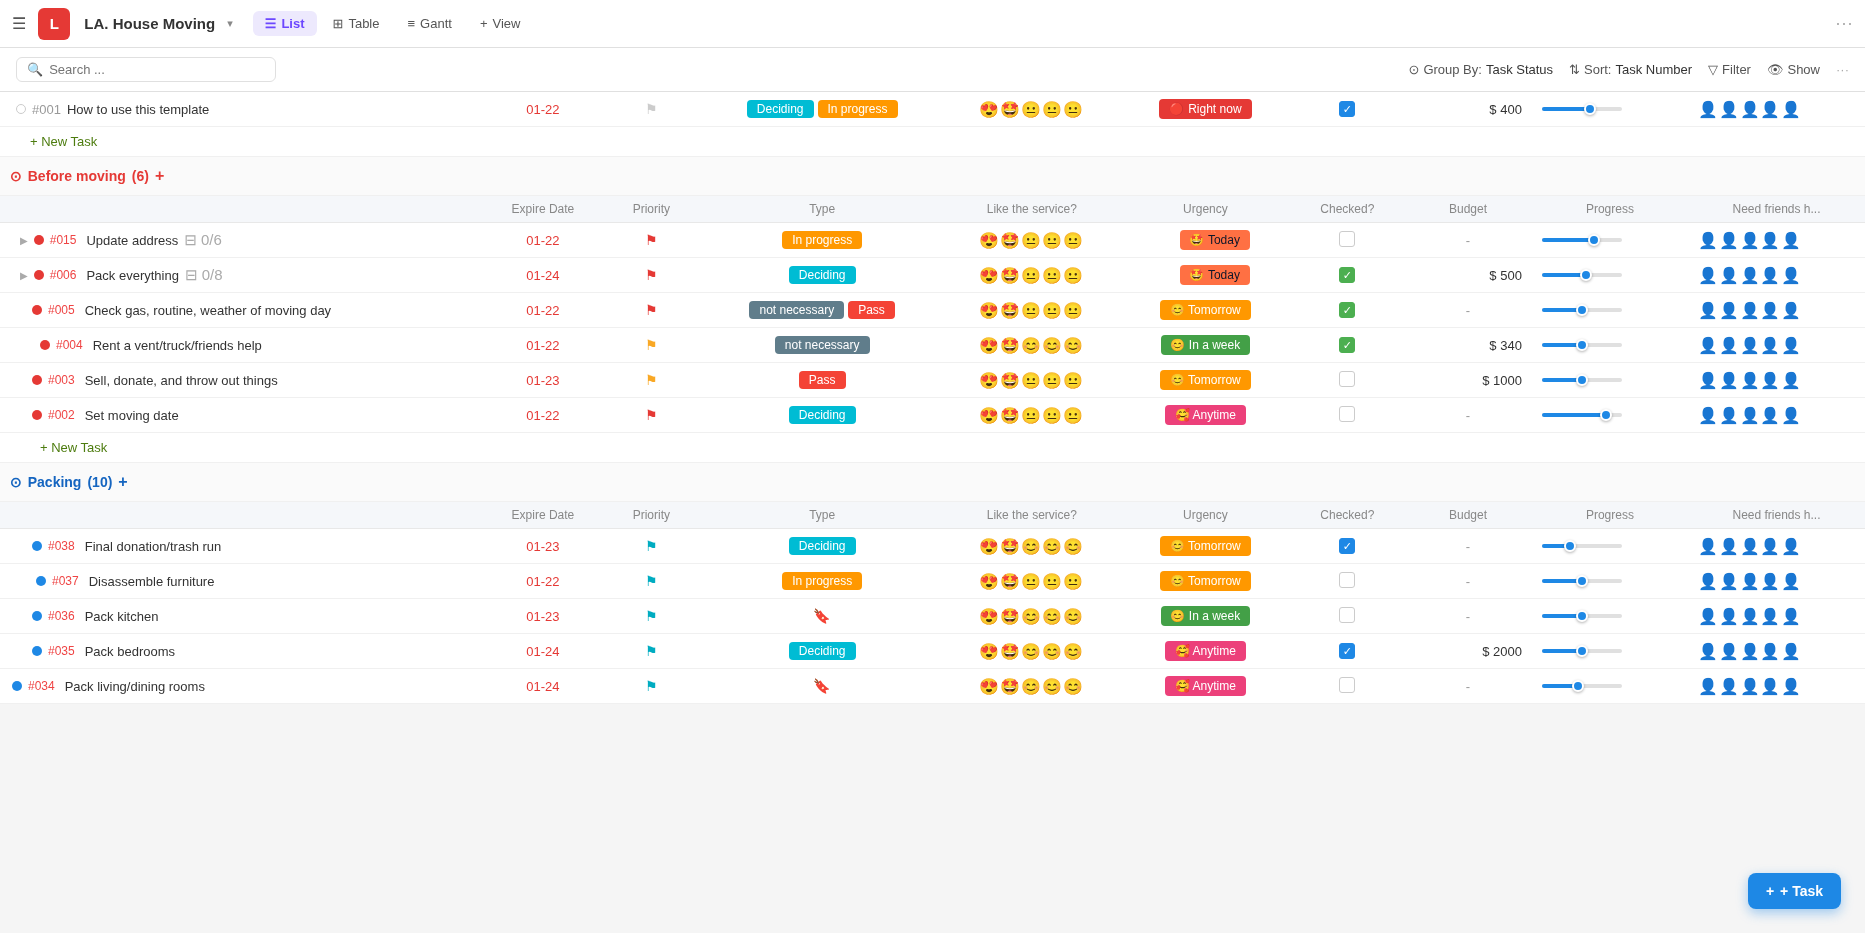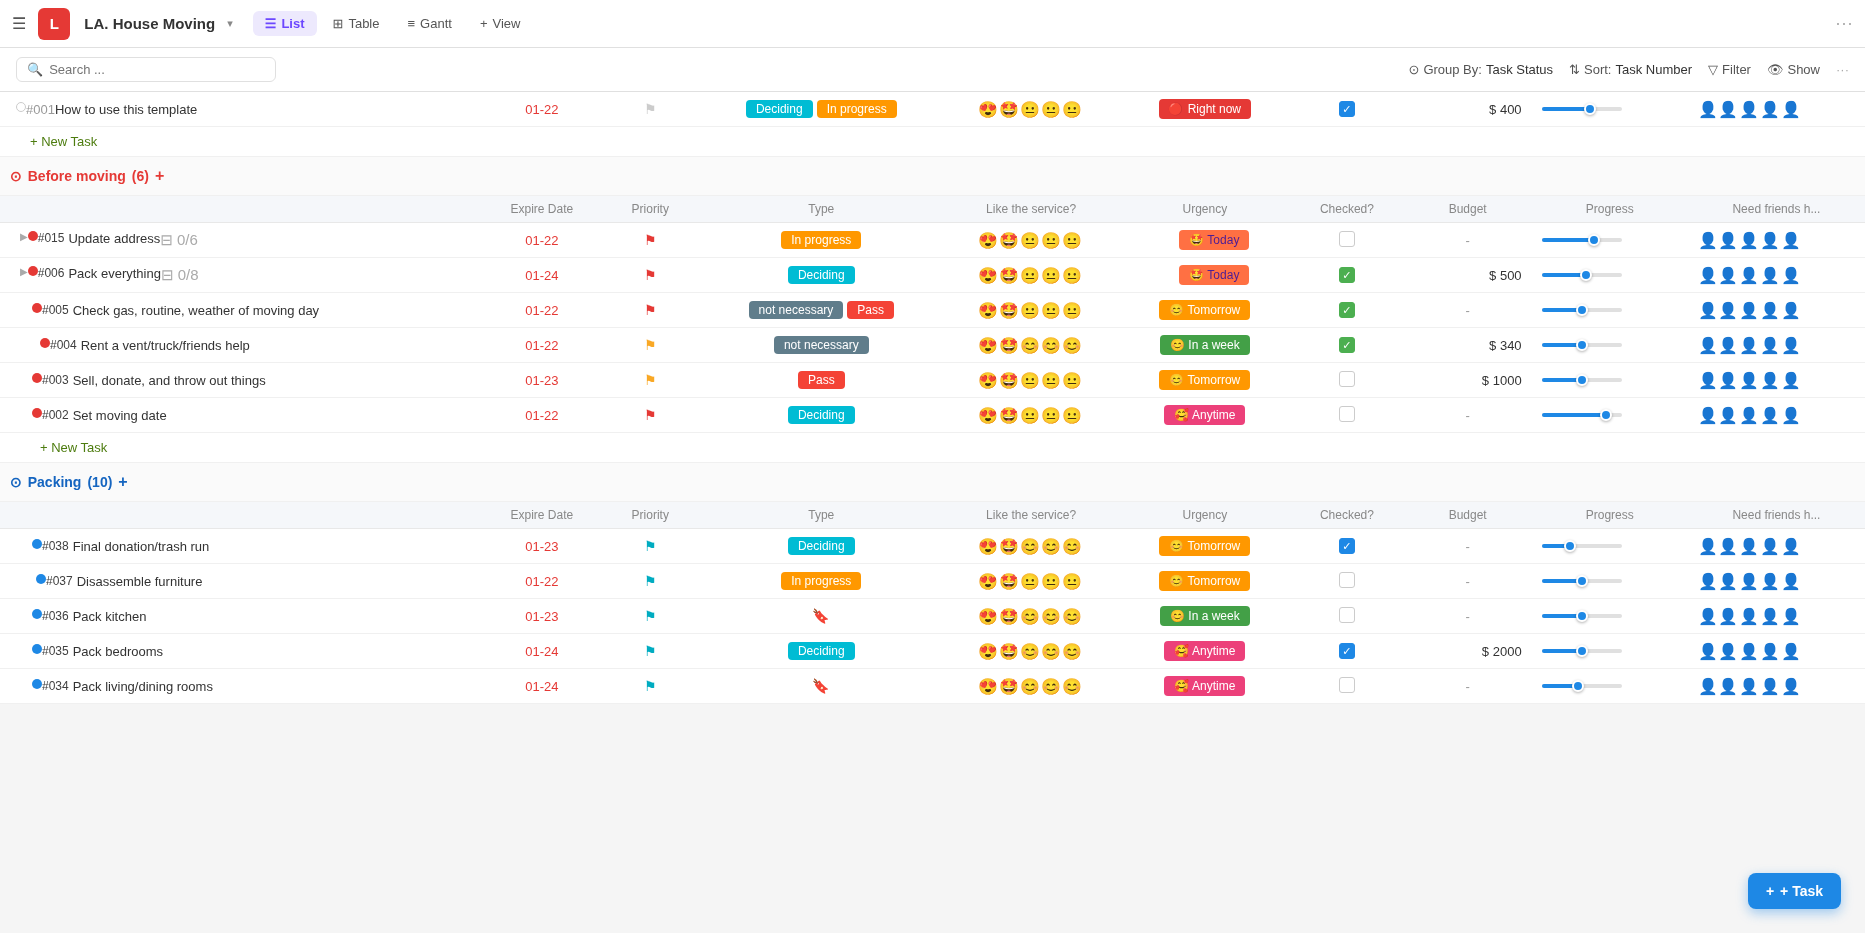--- a/index.html
+++ b/index.html
@@ -38,44 +38,44 @@
     .group-title.packing { color: #1565c0; }
     .col-headers td { background: #f5f7fa !important; font-size: 12px; color: #888; font-weight: 500; text-align: center; padding: 6px 10px; border-bottom: 1px solid #e8e8e8; }
 
     
     .dot { width: 10px; height: 10px; border-radius: 50%; display: inline-block; flex-shrink: 0; }
     .dot-red { background: #e53935; }
     .dot-blue { background: #1e88e5; }
     .dot-empty { background: transparent; border: 1.5px solid #ccc; }
 
     
-    .task-num { color: #404040; font-size: 12px; margin-right: 4px; }
+    .task-num { color: #ef4444; font-size: 12px; margin-right: 4px; }
     .task-name { color: #333; font-size: 13px; }
-    .task-name-cell { display: flex; }
+    .task-name-cell { display: flex; align-items: center; gap: 6px; }
 
     
     .date-cell { color: #e53935; text-align: center; font-size: 13px; }
 
     
     .flag-red { color: #e53935; font-size: 14px; }
     .flag-yellow { color: #f9a825; font-size: 14px; }
     .flag-cyan { color: #00acc1; font-size: 14px; }
     .flag-outline { color: #ccc; font-size: 14px; }
 
     
     .badge { display: inline-block; padding: 2px 10px; border-radius: 4px; font-size: 12px; font-weight: 500; white-space: nowrap; }
     .badge-deciding { background: #00bcd4; color: #fff; }
     .badge-inprogress { background: #ff9800; color: #fff; }
     .badge-notnec { background: #607d8b; color: #fff; }
     .badge-pass { background: #f44336; color: #fff; }
 
     
     .urgency-badge { display: inline-flex; align-items: center; gap: 4px; padding: 3px 10px; border-radius: 4px; font-size: 12px; font-weight: 500; }
     .urg-rightnow { background: #e53935; color: #fff; }
-    .urg-today { background: #ff7043; color: #4c1d95; margin-left: 19px; }
+    .urg-today { background: #ff7043; color: #0f172a; margin-left: 19px; }
     .urg-tomorrow { background: #ff9800; color: #fff; }
     .urg-inaweek { background: #43a047; color: #fff; }
     .urg-anytime { background: #ec407a; color: #fff; }
 
     
     .emoji-cell { text-align: center; font-size: 16px; letter-spacing: 1px; white-space: nowrap; }
 
     
     .cb { width: 16px; height: 16px; border: 1.5px solid #ccc; border-radius: 3px; display: inline-flex; align-items: center; justify-content: center; background: #fff; }
     .cb.checked { background: #4caf50; border-color: #4caf50; color: #fff; font-size: 11px; }
@@ -555,21 +555,21 @@
             <div class="slider-track">
               <div class="slider-fill" style="width:50%;"></div>
               <div class="slider-thumb" style="left:calc(50% - 6px);"></div>
             </div>
           </div>
         </td>
         <td class="people-cell">👤👤👤👤👤</td>
       </tr>
 
       <tr>
-        <td class="col-task" style="padding-left:32px;">
+        <td class="col-task" style="padding-left:12px;">
           <div class="task-name-cell">
             <span class="dot dot-blue"></span>
             <span class="task-num">#034</span>
             <span class="task-name">Pack living/dining rooms</span>
           </div>
         </td>
         <td class="date-cell">01-24</td>
         <td class="center"><span class="flag-cyan">⚑</span></td>
         <td class="center">
           <span class="flag-outline">🔖</span>

